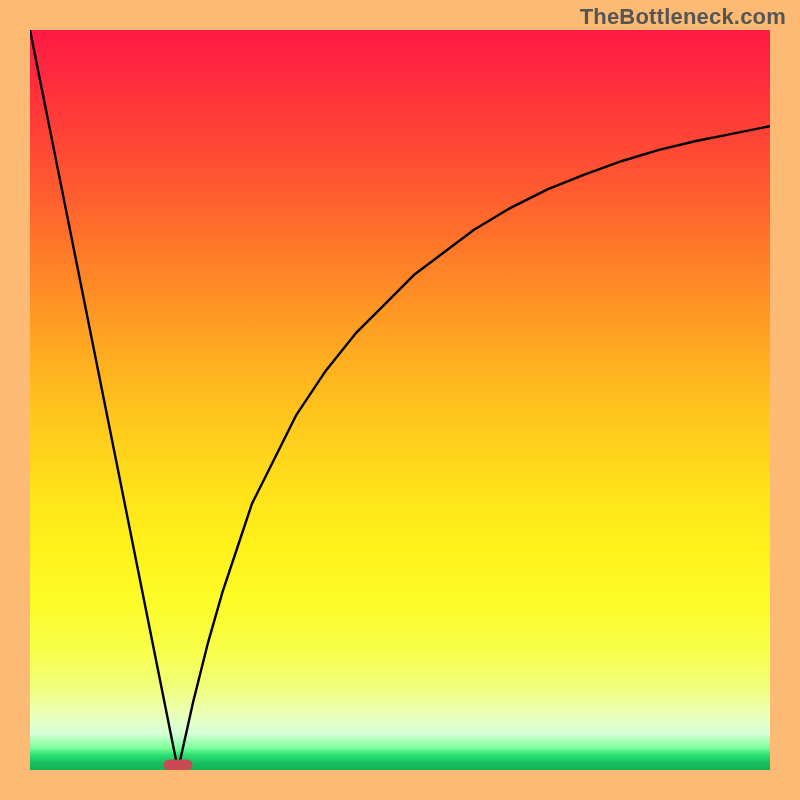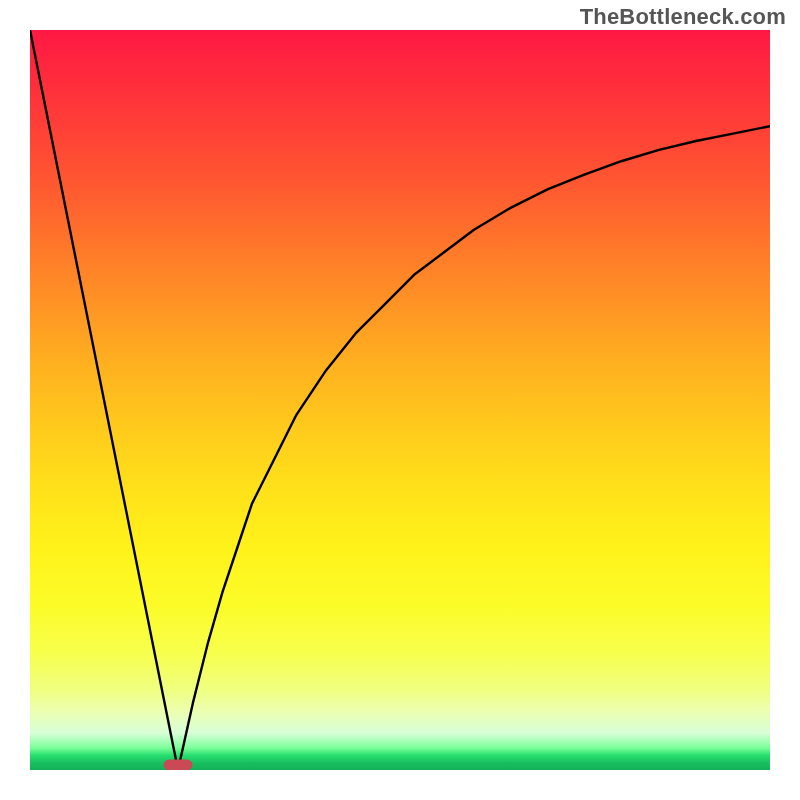--- a/index.html
+++ b/index.html
@@ -8,21 +8,21 @@
     width: 800px;
     height: 800px;
     overflow: hidden;
     font-family: Arial, Helvetica, sans-serif;
     background: #000;
   }
   .frame {
     position: relative;
     width: 800px;
     height: 800px;
-    background: #ffffff;
+    background: #fdba74;
   }
   .watermark {
     position: absolute;
     top: 4px;
     right: 14px;
     color: #555;
     font-size: 22px;
     font-weight: 600;
     letter-spacing: 0.2px;
     z-index: 10;

